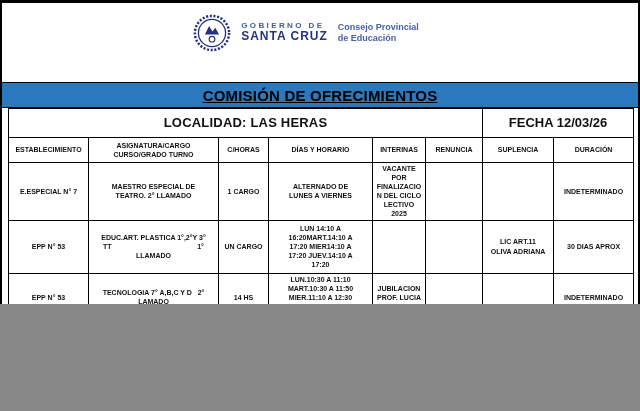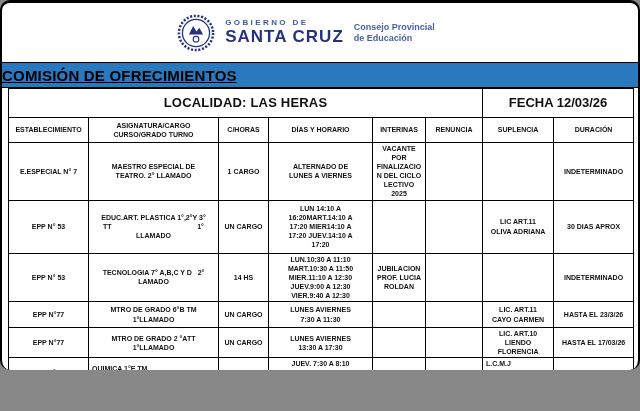--- a/index.html
+++ b/index.html
@@ -1,35 +1,35 @@
 <!DOCTYPE html>
 <html><head>
 <meta charset="utf-8">
 <style>
   * { margin:0; padding:0; box-sizing:border-box; }
   html,body { background:#888; }
   .page{
-    width:640px; height:370px; background:#fff; position:relative;
+    width:640px; height:304px; background:#fff; position:relative;
     border-top:3px solid #000; border-left:2px solid #000; border-right:2px solid #000;
-    font-family:"Liberation Sans", sans-serif; overflow:hidden;border-radius:10px;
+    font-family:"Liberation Sans", sans-serif; overflow:hidden;
   }
   
   .logo-row{
     height:59px; display:flex; align-items:center; justify-content:center;
     transform:translateX(-14px);
   }
   .emblem{ width:38px; height:38px; flex:0 0 auto; }
   .gov-text{ margin-left:10px; line-height:1.1; }
   .gov-line1{ font-size:8px; letter-spacing:2.4px; color:#41599F; font-weight:600; }
-  .gov-line2{ font-size:17px; letter-spacing:1px; color:#25337F; font-weight:bold; }
+  .gov-line2{ font-size:12px; letter-spacing:1px; color:#25337F; font-weight:bold; }
   .org-text{ margin-left:10px; line-height:1.2; font-size:9px; color:#4A61A4; font-weight:600; }
   
   .banner{
     height:26px; border-top:1px solid #000; border-bottom:1px solid #000;
-    display:flex; align-items:center; 
+    display:flex; align-items:center; justify-content:center;margin-top:20px;
   }
   .banner span{
     color:#000; font-weight:bold; font-size:15px; text-decoration:underline;
     letter-spacing:.2px;
   }
   
   .tbl-wrap{ padding:0 6px; }
   table{ border-collapse:collapse; table-layout:fixed; width:625px; }
   td,th{
     border:1px solid #000; text-align:center; vertical-align:middle;

